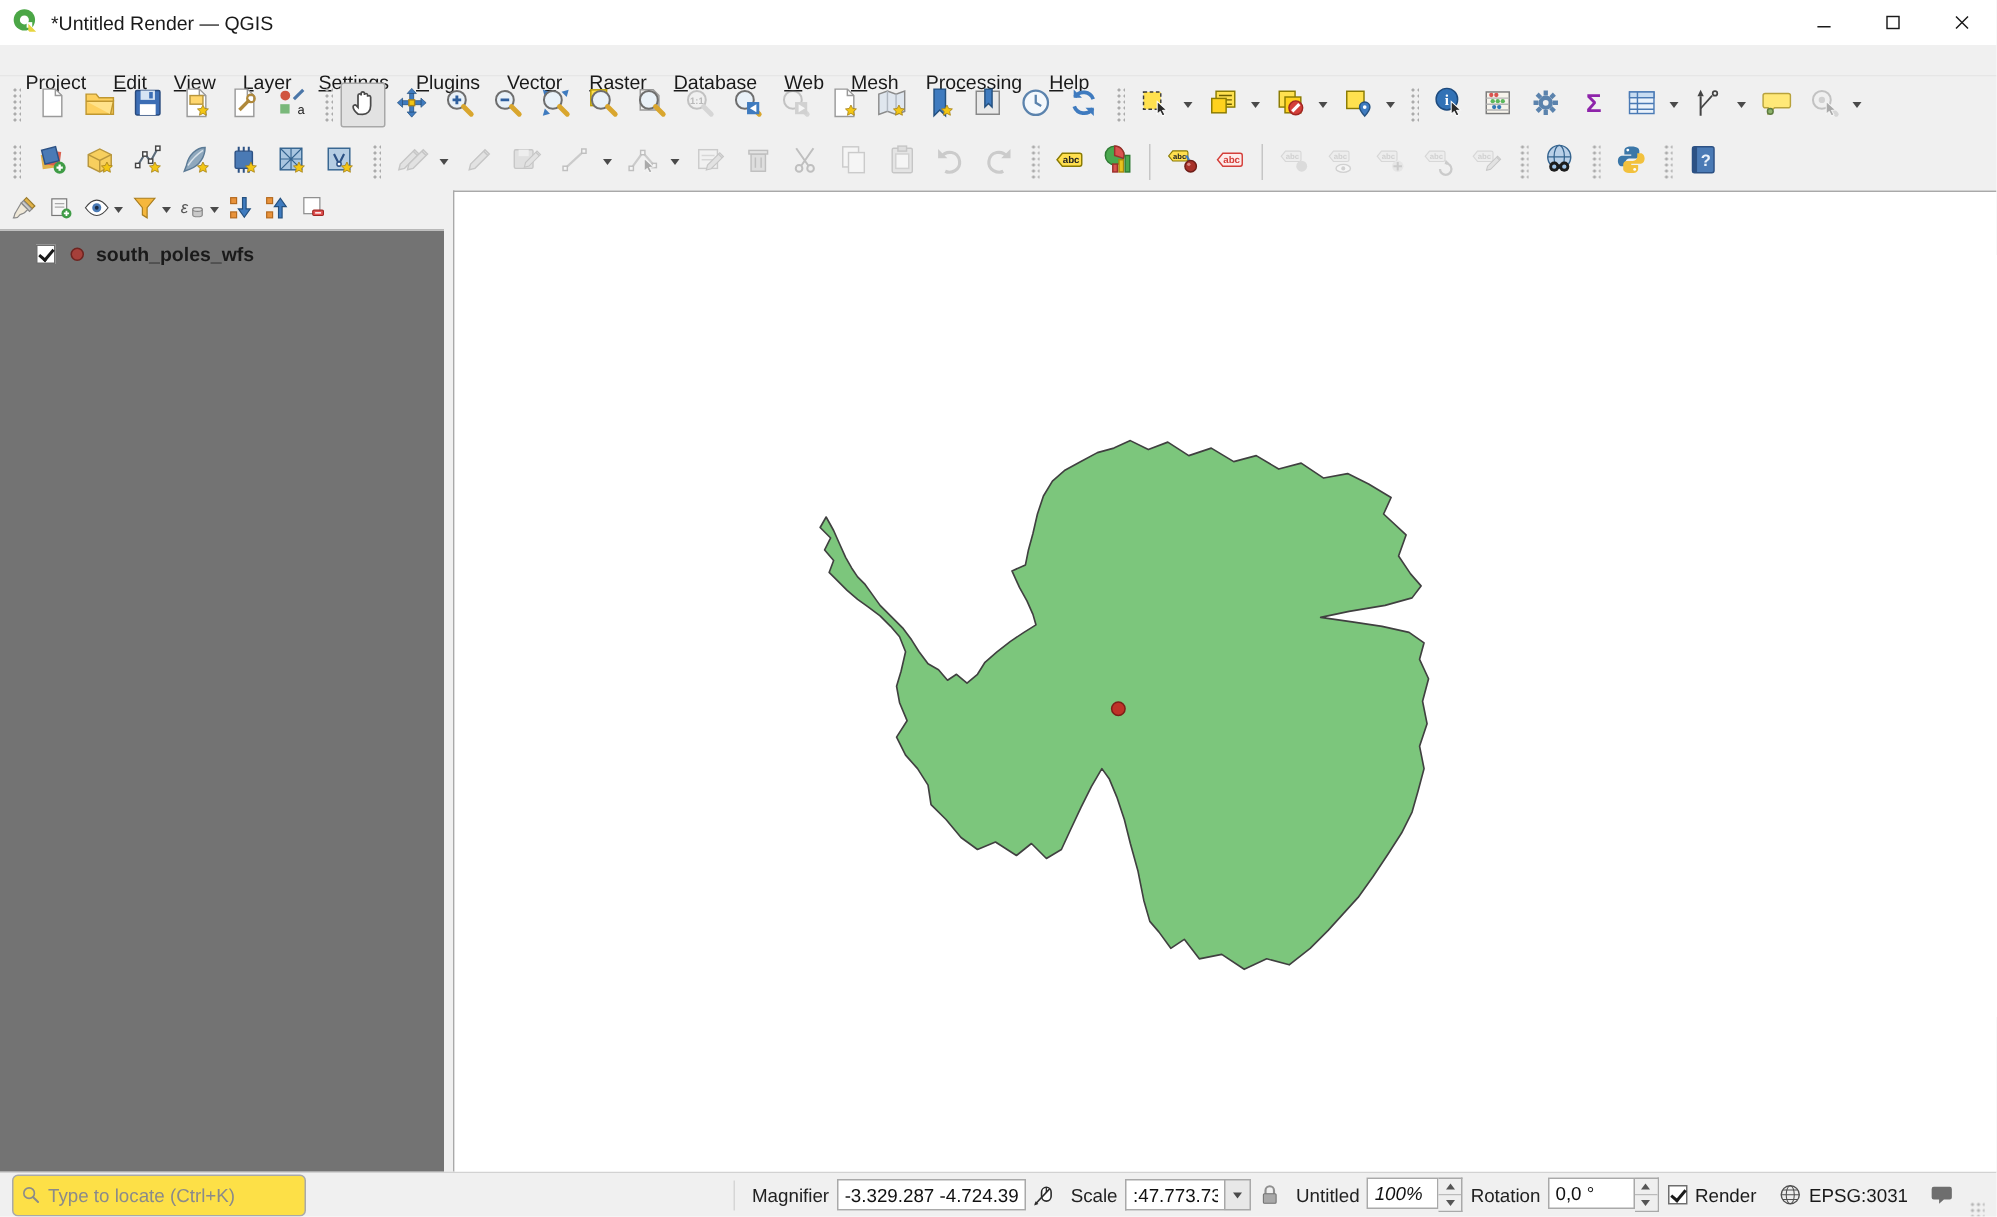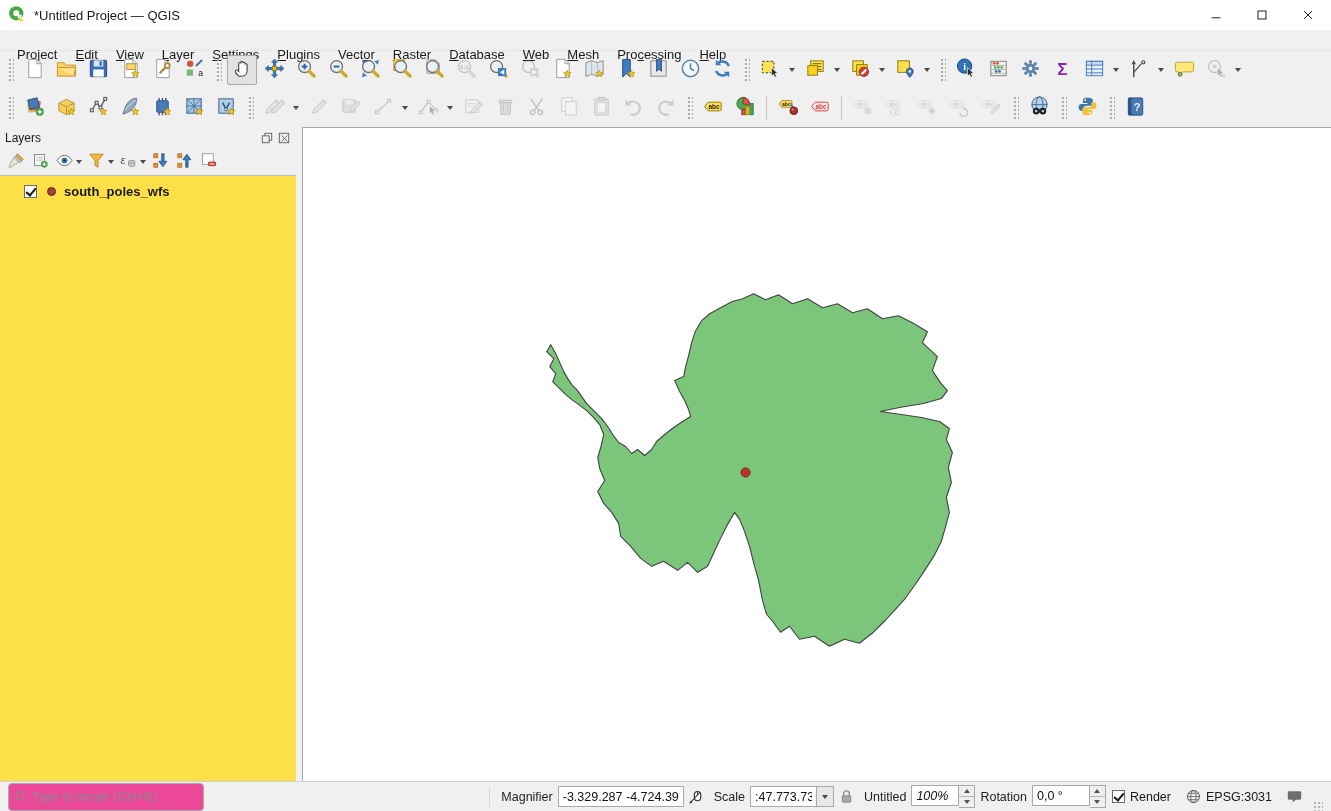--- a/index.html
+++ b/index.html
@@ -37,38 +37,38 @@
   .layers-panel { width:296px; background:#f0f0f0; display:flex; flex-direction:column; }
   .panel-header { height:22px; display:flex; align-items:center; padding:0 5px; font-size:12px; }
   .panel-header-btns { margin-left:auto; display:flex; gap:3px; }
   .panel-hbtn { width:14px; height:14px; display:flex; align-items:center; justify-content:center; background:transparent; border:none; }
   .panel-hbtn svg { width:12px; height:12px; }
   .panel-toolbar { height:26px; display:flex; align-items:center; padding:0 4px; }
   .pt-btn { width:24px; height:24px; display:flex; align-items:center; justify-content:center; border:none; background:transparent; }
   .pt-btn svg { width:19px; height:19px; }
   .pt-dd { width:8px; display:flex; align-items:flex-end; }
   .pt-dd .dd-arrow { border-left-width:3px; border-right-width:3px; border-top-width:4px; }
-  .layer-list { flex:1; background:#fde047; border-top:1px solid #bfbfbf; padding-top:6px;text-align:center; }
+  .layer-list { flex:1; background:#737373; border-top:1px solid #bfbfbf; padding-top:6px;text-align:center; }
   .layer-row { height:19px; display:flex; align-items:center; padding-left:24px; }
   .layer-row.selected { background:#ececec; }
   .checkbox { width:13px; height:13px; background:#fff; border:1px solid #6e6e6e; position:relative; flex:0 0 auto; }
   .checkbox.checked::after { content:""; position:absolute; left:3px; top:0px; width:4px; height:8px;
     border-right:2px solid #1a1a1a; border-bottom:2px solid #1a1a1a; transform:rotate(40deg); }
   .sym { margin:0 8px 0 10px; flex:0 0 auto; }
   .sym-point { width:9px; height:9px; border-radius:50%; }
   .sym-fill { width:15px; height:15px; border:1px solid #9a9a9a; }
   .layer-name { font-weight:bold; font-size:13px; white-space:nowrap; }
   .layer-name.underlined { text-decoration:underline; }
   .splitter { width:6px; background:#f0f0f0; cursor:col-resize; }
   .map-canvas { flex:1; background:#ffffff; border-left:1px solid #a9a9a9; border-top:1px solid #a9a9a9; }
   .map-canvas svg { width:100%; height:100%; display:block; }
 
   
   .statusbar { height:30px; background:#f0f0f0; border-top:1px solid #d2d2d2; display:flex; align-items:center; padding:0 8px; font-size:12.5px; }
-  .locate-box { width:196px; height:28px; border:1px solid #a9a9a9; border-radius:4px; background:#ec4899; display:flex; align-items:center; padding:0 5px; }
+  .locate-box { width:196px; height:28px; border:1px solid #a9a9a9; border-radius:4px; background:#fde047; display:flex; align-items:center; padding:0 5px; }
   .locate-box svg { width:13px; height:13px; margin-right:5px; }
   .locate-box input { border:none; outline:none; background:transparent; font-family:"Liberation Sans",sans-serif; font-size:12.5px; width:160px; color:#333; }
   .locate-box input::placeholder { color:#8a8a8a; }
   .sb-sep { width:1px; height:20px; background:#d6d6d6; margin:0 6px; }
   .sb-label { margin:0 5px; color:#222; }
   .sb-input { height:21px; border:1px solid #a9a9a9; background:#fff; padding:0 4px; font-family:"Liberation Sans",sans-serif; font-size:12.5px; color:#111; }
   .coord-input { width:126px; text-align:center; }
   .scale-wrap { display:flex; }
   .scale-input { width:66px; border-right:none; }
   .combo-dd { width:18px; height:21px; border:1px solid #a9a9a9; background:#e8e8e8; display:flex; align-items:center; justify-content:center; }
@@ -91,21 +91,21 @@
 
 <div class="titlebar">
   <span>
     <svg width="18" height="18" viewBox="0 0 24 24">
       <circle cx="11" cy="11" r="9.5" fill="#4ba646"></circle>
       <circle cx="11" cy="11" r="4" fill="#fff"></circle>
       <rect x="13" y="13" width="5" height="5" fill="#fff"></rect>
       <path d="M14.5 14.5l7 7h-6l-1-1z" fill="#e7d53f"></path>
     </svg>
   </span>
-  <span class="app-title">*Untitled Project — QGIS</span>
+  <span class="app-title">*Untitled Render — QGIS</span>
   <div class="win-controls">
       <button class="win-btn">
         <svg viewBox="0 0 15 15">
           <line x1="2" y1="11" x2="13" y2="11" stroke="#1a1a1a" stroke-width="1.2"></line>
         </svg>
       </button>
       <button class="win-btn">
         <svg viewBox="0 0 15 15">
           <rect x="2.5" y="2.5" width="10" height="10" fill="none" stroke="#1a1a1a" stroke-width="1.2"></rect>
         </svg>
@@ -748,37 +748,20 @@
             <rect x="4.5" y="3" width="15" height="18" rx="1.5" fill="#4a7ab5" stroke="#2c5184"></rect>
             <rect x="4.5" y="3" width="3.2" height="18" fill="#2c5184"></rect>
             <text x="13.8" y="16.5" text-anchor="middle" font-size="11.5" font-weight="bold" fill="#eaf2fb">?</text>
           </svg></span>
       </div>
     </div>
   </div>
 
 <div class="main">
   <div class="layers-panel">
-    <div class="panel-header">
-      <span>Layers</span>
-      <div class="panel-header-btns" id="panel-header-btns">
-          <button class="panel-hbtn">
-            <svg viewBox="0 0 14 14">
-              <rect x="4.5" y="1.5" width="8" height="8" fill="none" stroke="#555"></rect>
-              <rect x="1.5" y="4.5" width="8" height="8" fill="#f0f0f0" stroke="#555"></rect>
-            </svg>
-          </button>
-          <button class="panel-hbtn">
-            <svg viewBox="0 0 14 14">
-              <rect x="1.5" y="1.5" width="11" height="11" fill="none" stroke="#555"></rect>
-              <path d="M4 4l7 7M11 4l-7 7" stroke="#555"></path>
-            </svg>
-          </button>
-        </div>
-    </div>
     <div class="panel-toolbar" id="panel-toolbar">
         <button class="pt-btn">
           <span><svg width="19" height="19" viewBox="0 0 24 24">
               <path d="M13.5 3.5l7 7-2.3 2.3-7-7z" fill="#e0b24a" stroke="#9a7a2a"></path>
               <path d="M11 6l7 7-2 2-7-7z" fill="#c8c8c8" stroke="#8a8a8a"></path>
               <path d="M9 8l5.5 5.5-2.5 2.5c-1.5 1.5-4 1-5 3-.5 1-2 1.8-4.5 1.5 1.2-1.8.5-3.2 1.8-4.5z" fill="#efe8d8" stroke="#8a8a8a"></path>
             </svg></span>
         </button>
         <button class="pt-btn">
           <span><svg width="19" height="19" viewBox="0 0 24 24">

